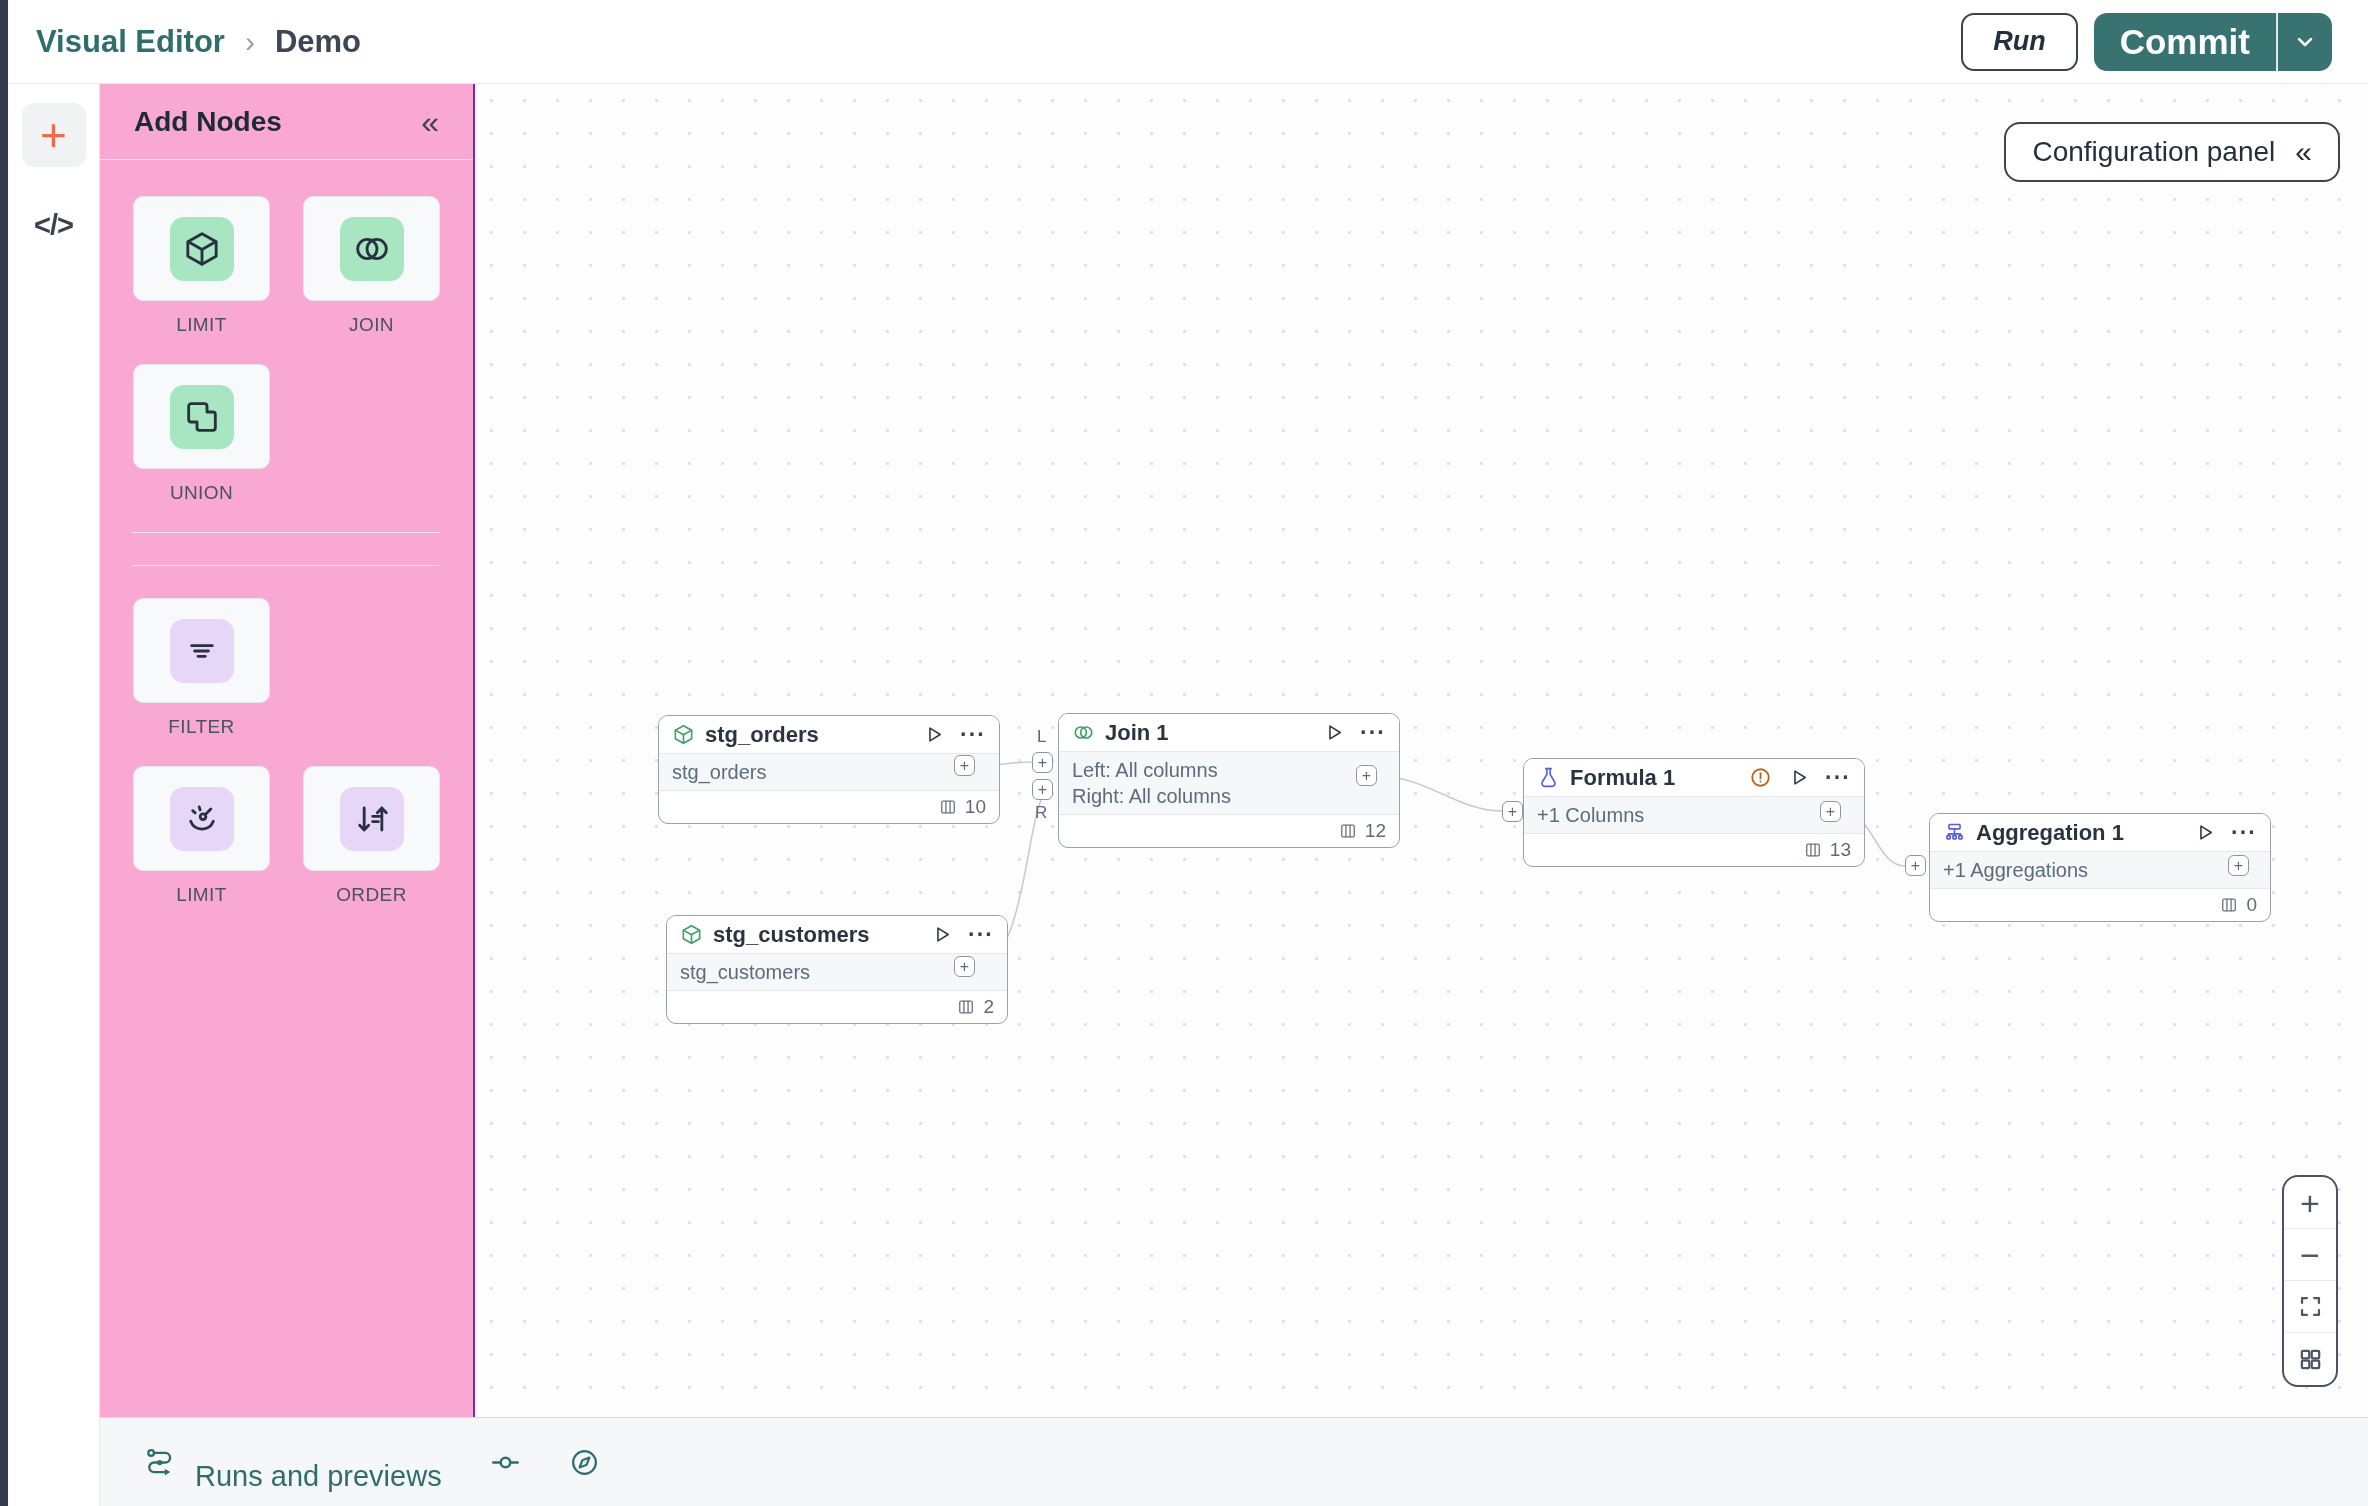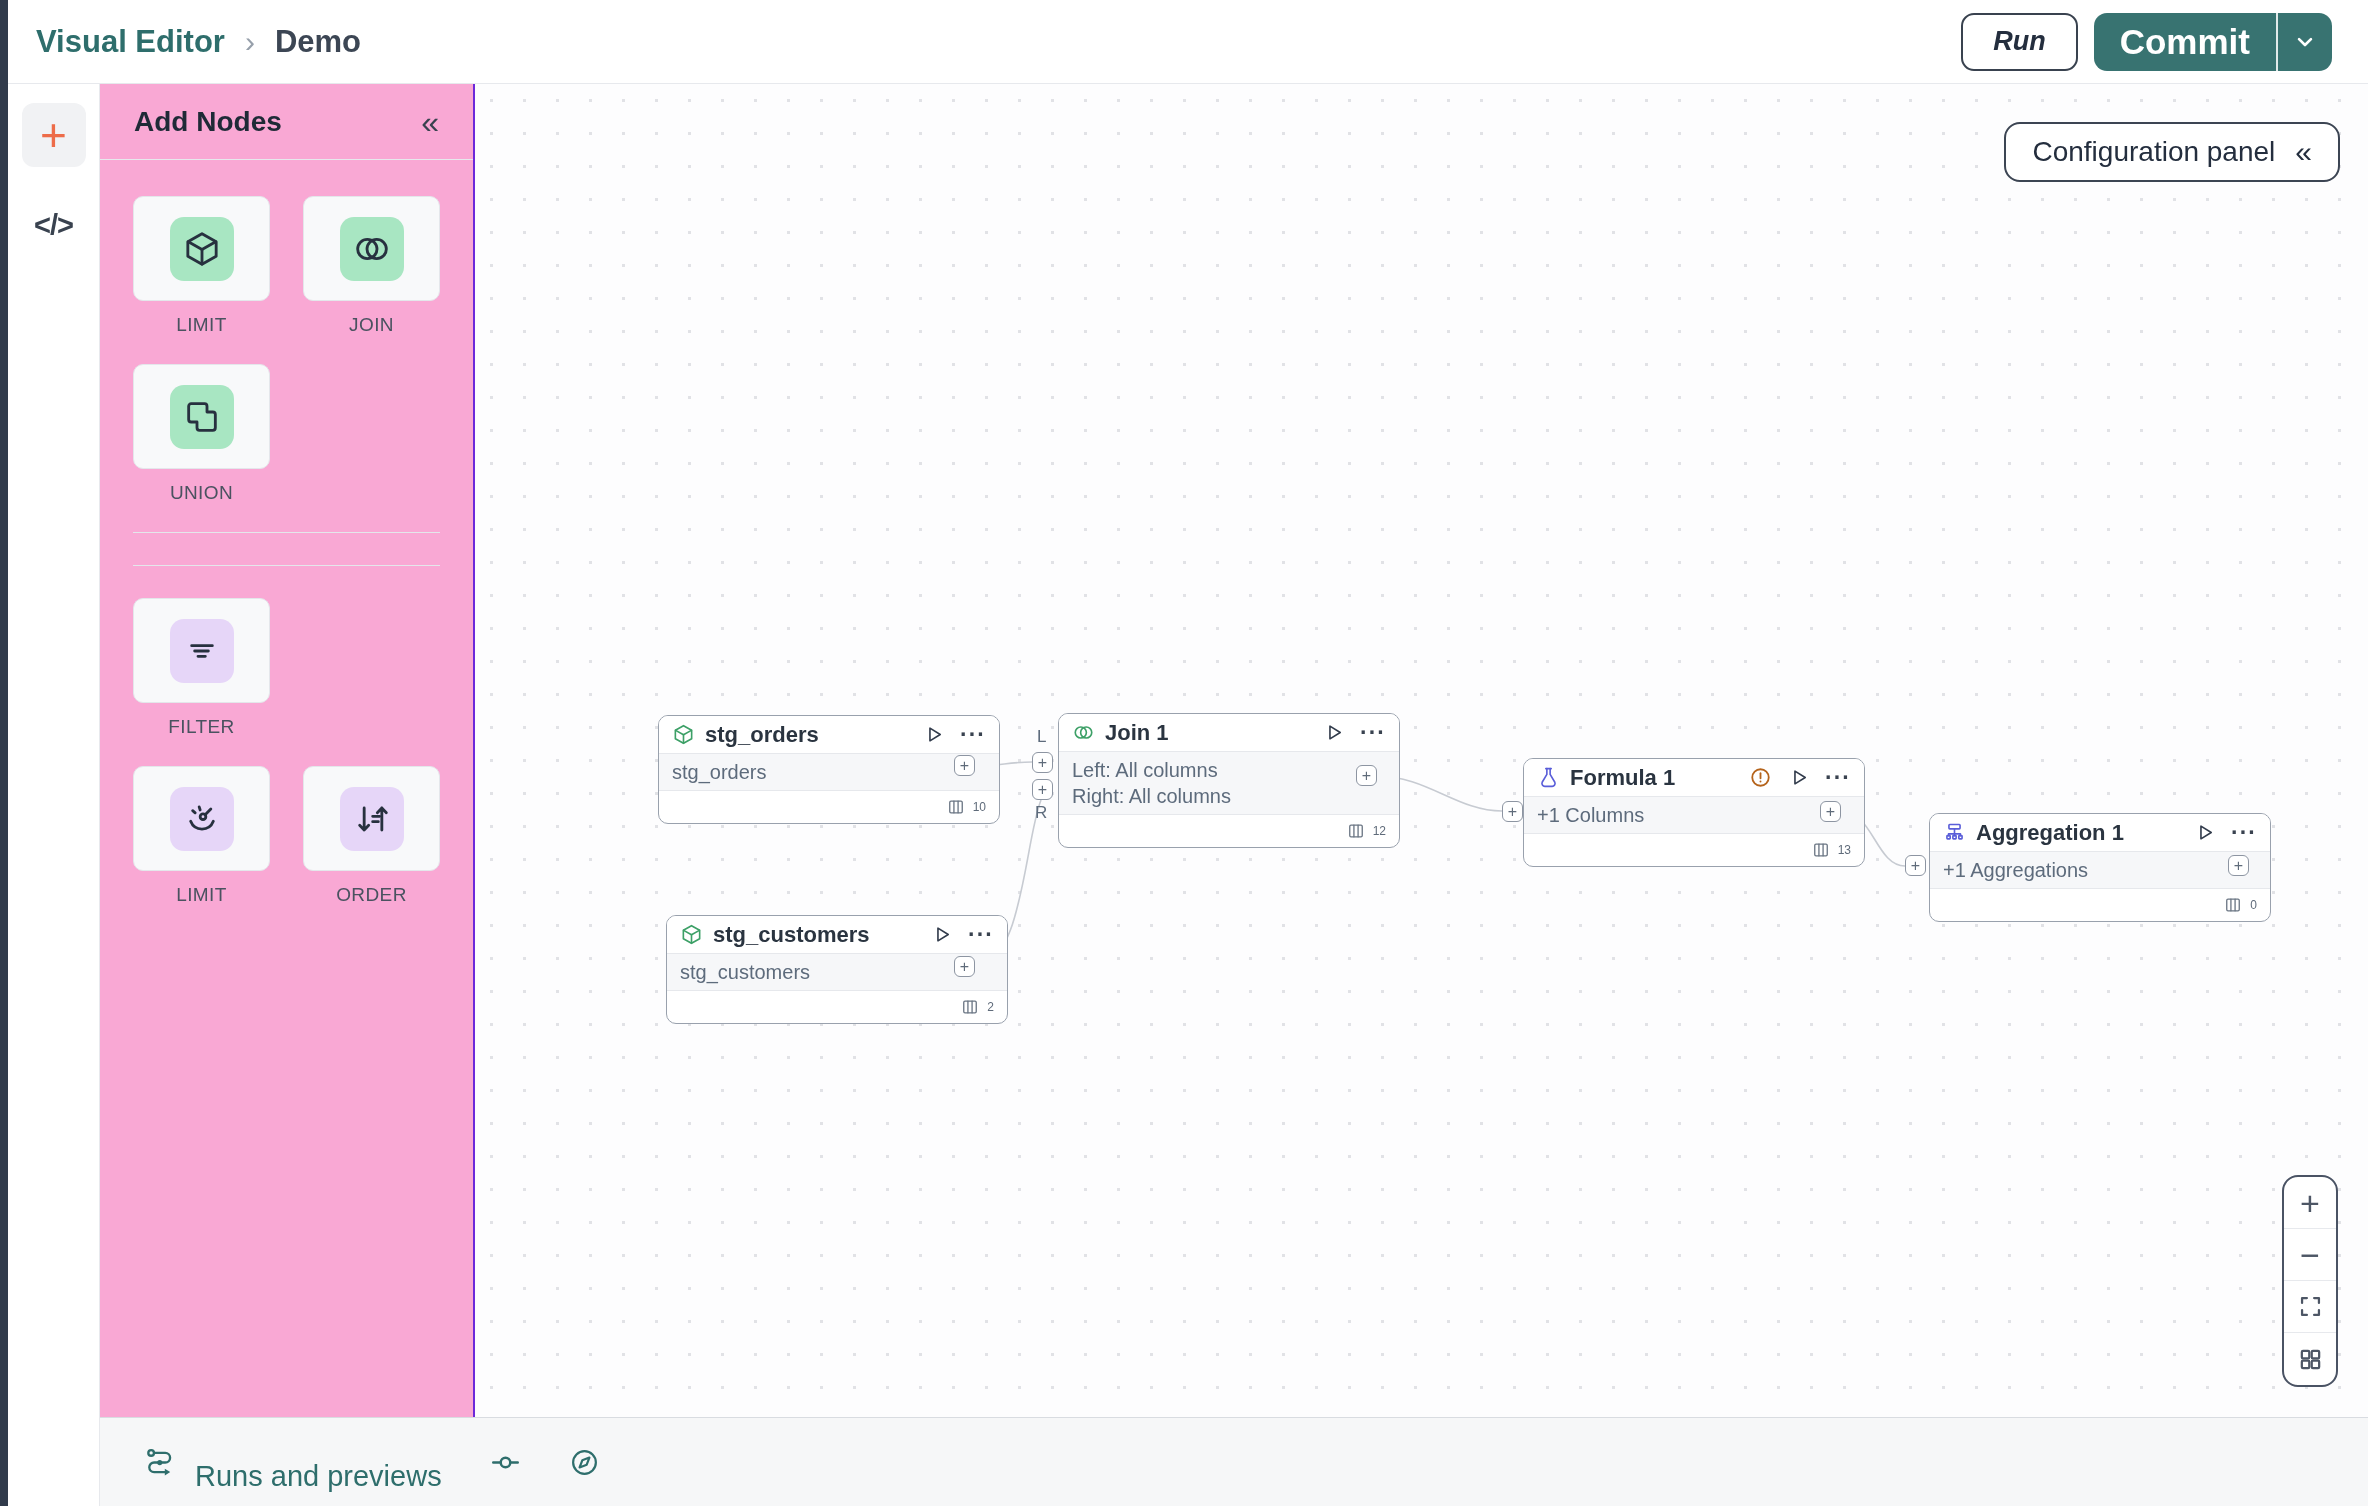--- a/index.html
+++ b/index.html
@@ -108,21 +108,21 @@
   .indigo-ic { color:#5a5ed9; }
   .node-title { font-size:22px; font-weight:600; color:#2a3440; flex:1; white-space:nowrap; overflow:hidden; }
   .node-actions { display:flex; align-items:center; gap:15px; color:#323c4c; }
   .warn-ic { color:#b5641c; }
   .warn-ic svg, .play-ic svg { width:23px; height:23px; }
   .dots { font-size:23px; font-weight:700; letter-spacing:1px; color:#39424f; line-height:1; cursor:pointer; }
   .node-body { background:#f6f7f9; border-top:1px solid #e6e8ec; border-bottom:1px solid #e6e8ec; padding:5px 13px; }
   .body-line { font-size:20px; line-height:26px; color:#5d6b7c; white-space:nowrap; }
   .node-foot { height:32px; display:flex; align-items:center; justify-content:flex-end; gap:7px; padding:0 13px; color:#5f6b7a; }
   .cols-ic svg { width:20px; height:20px; color:#6b7684; }
-  .col-count { font-size:12px; color:#5f6b7a; }
+  .col-count { font-size:19px; color:#5f6b7a; }
 
   
   .port {
     position:absolute; width:21px; height:21px; background:#fff; border:1.5px solid #8d95a2;
     border-radius:6px; color:#5f6b7a; font-size:16px; line-height:1;
     display:flex; align-items:center; justify-content:center; cursor:pointer;
   }
   .port-label { position:absolute; font-size:17px; color:#5d6b7c; }
 
   

